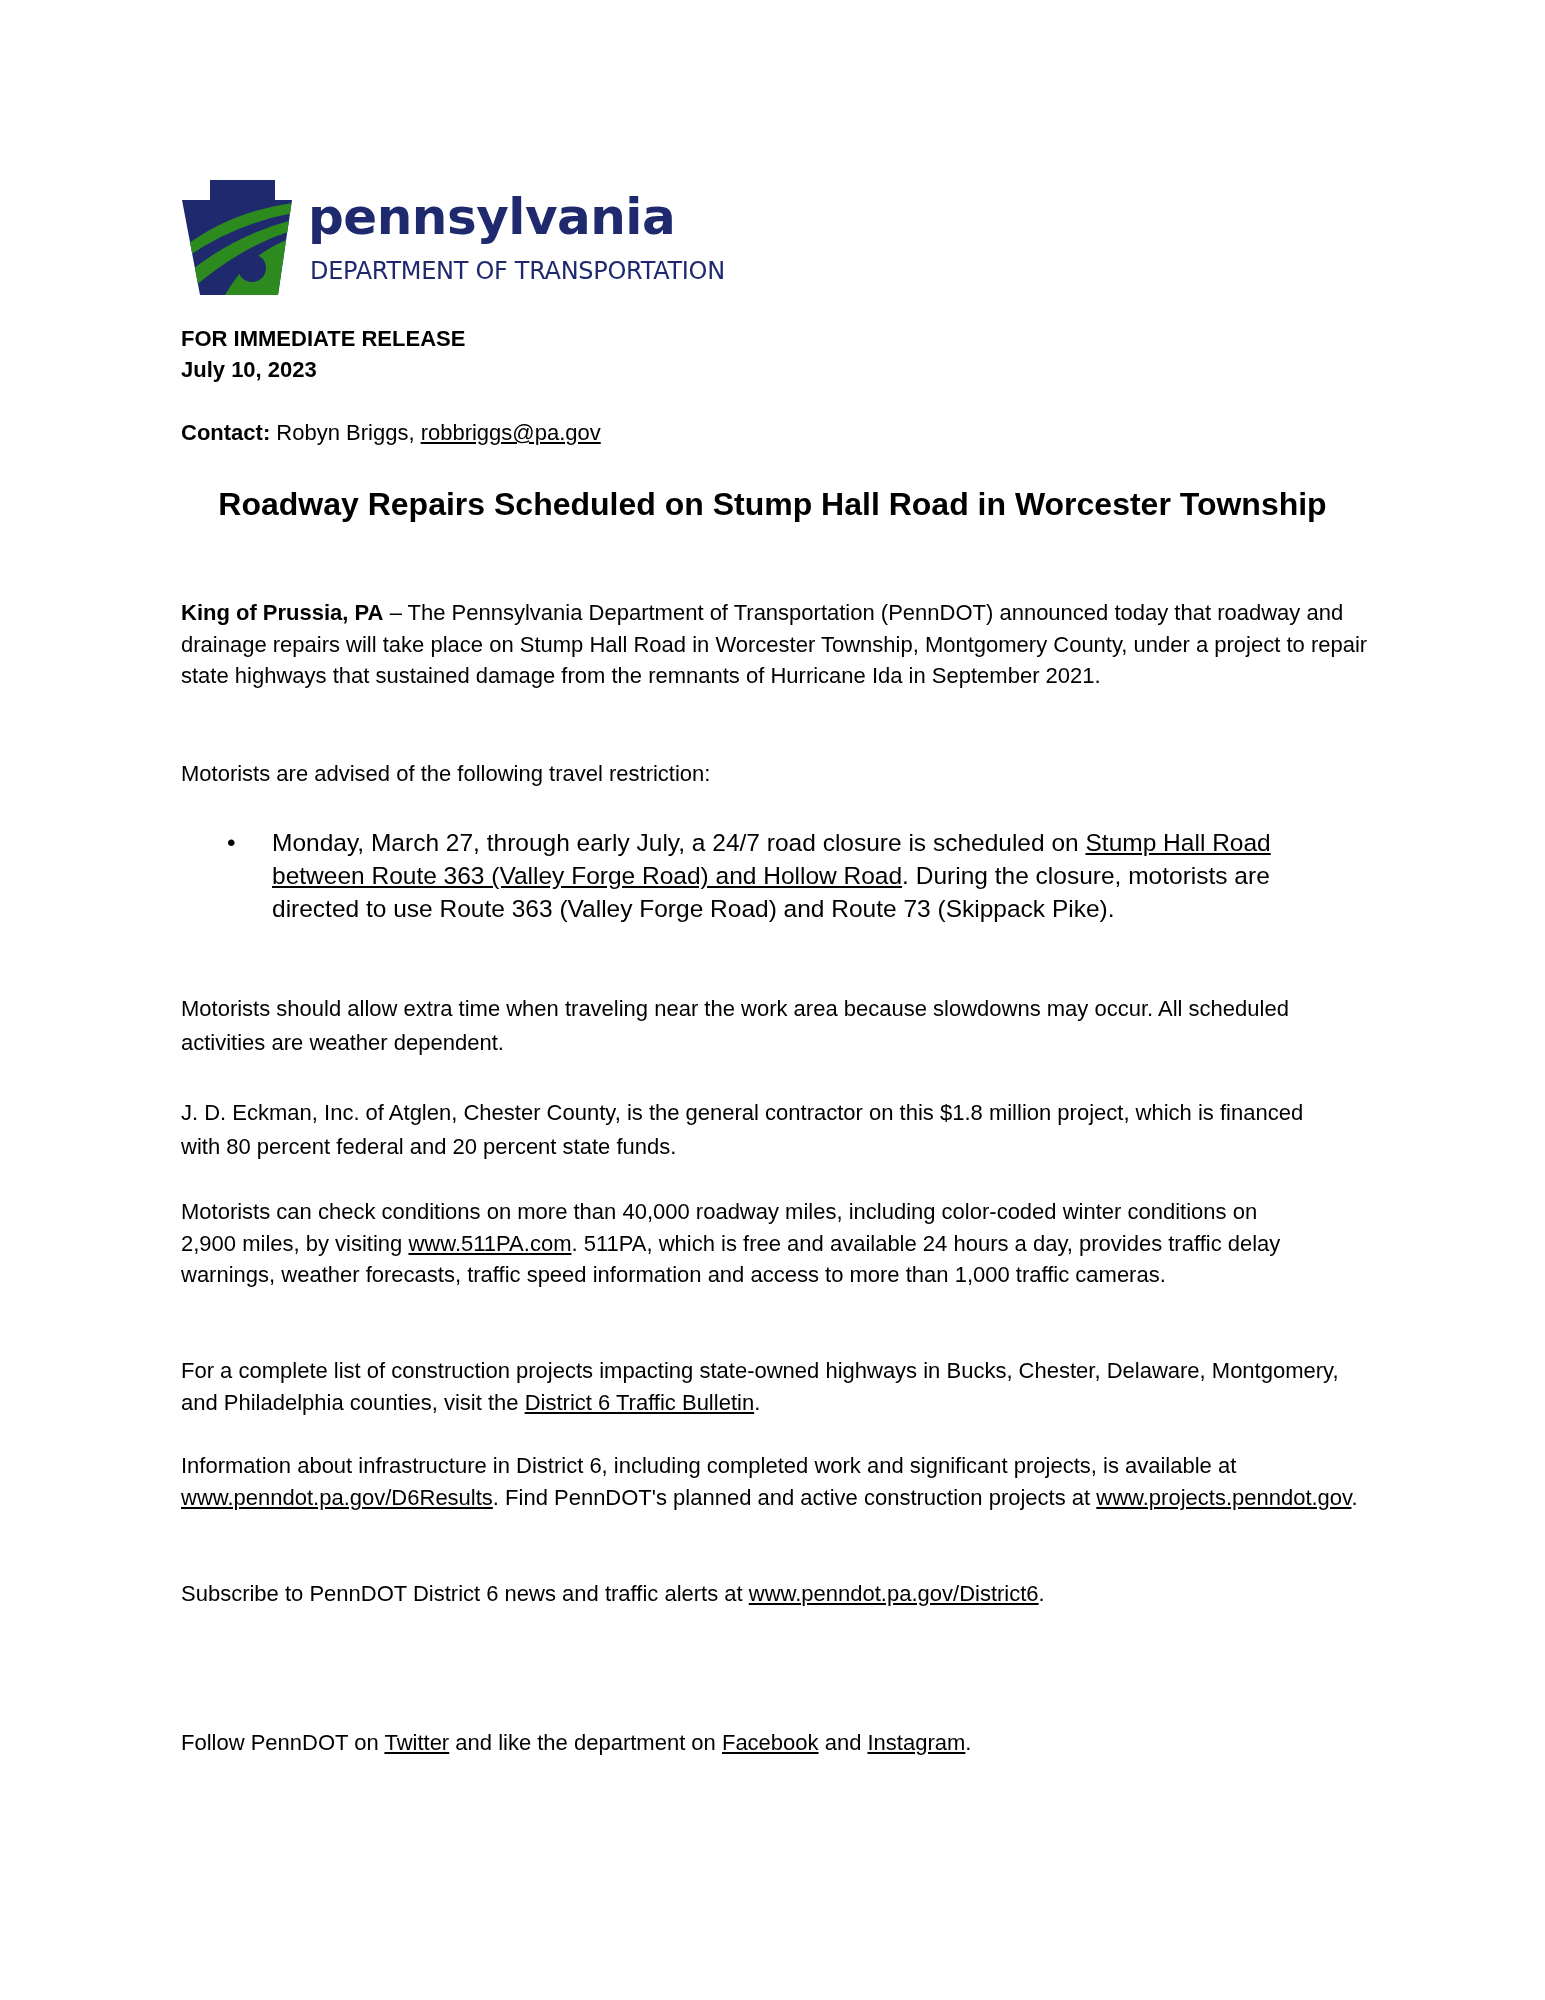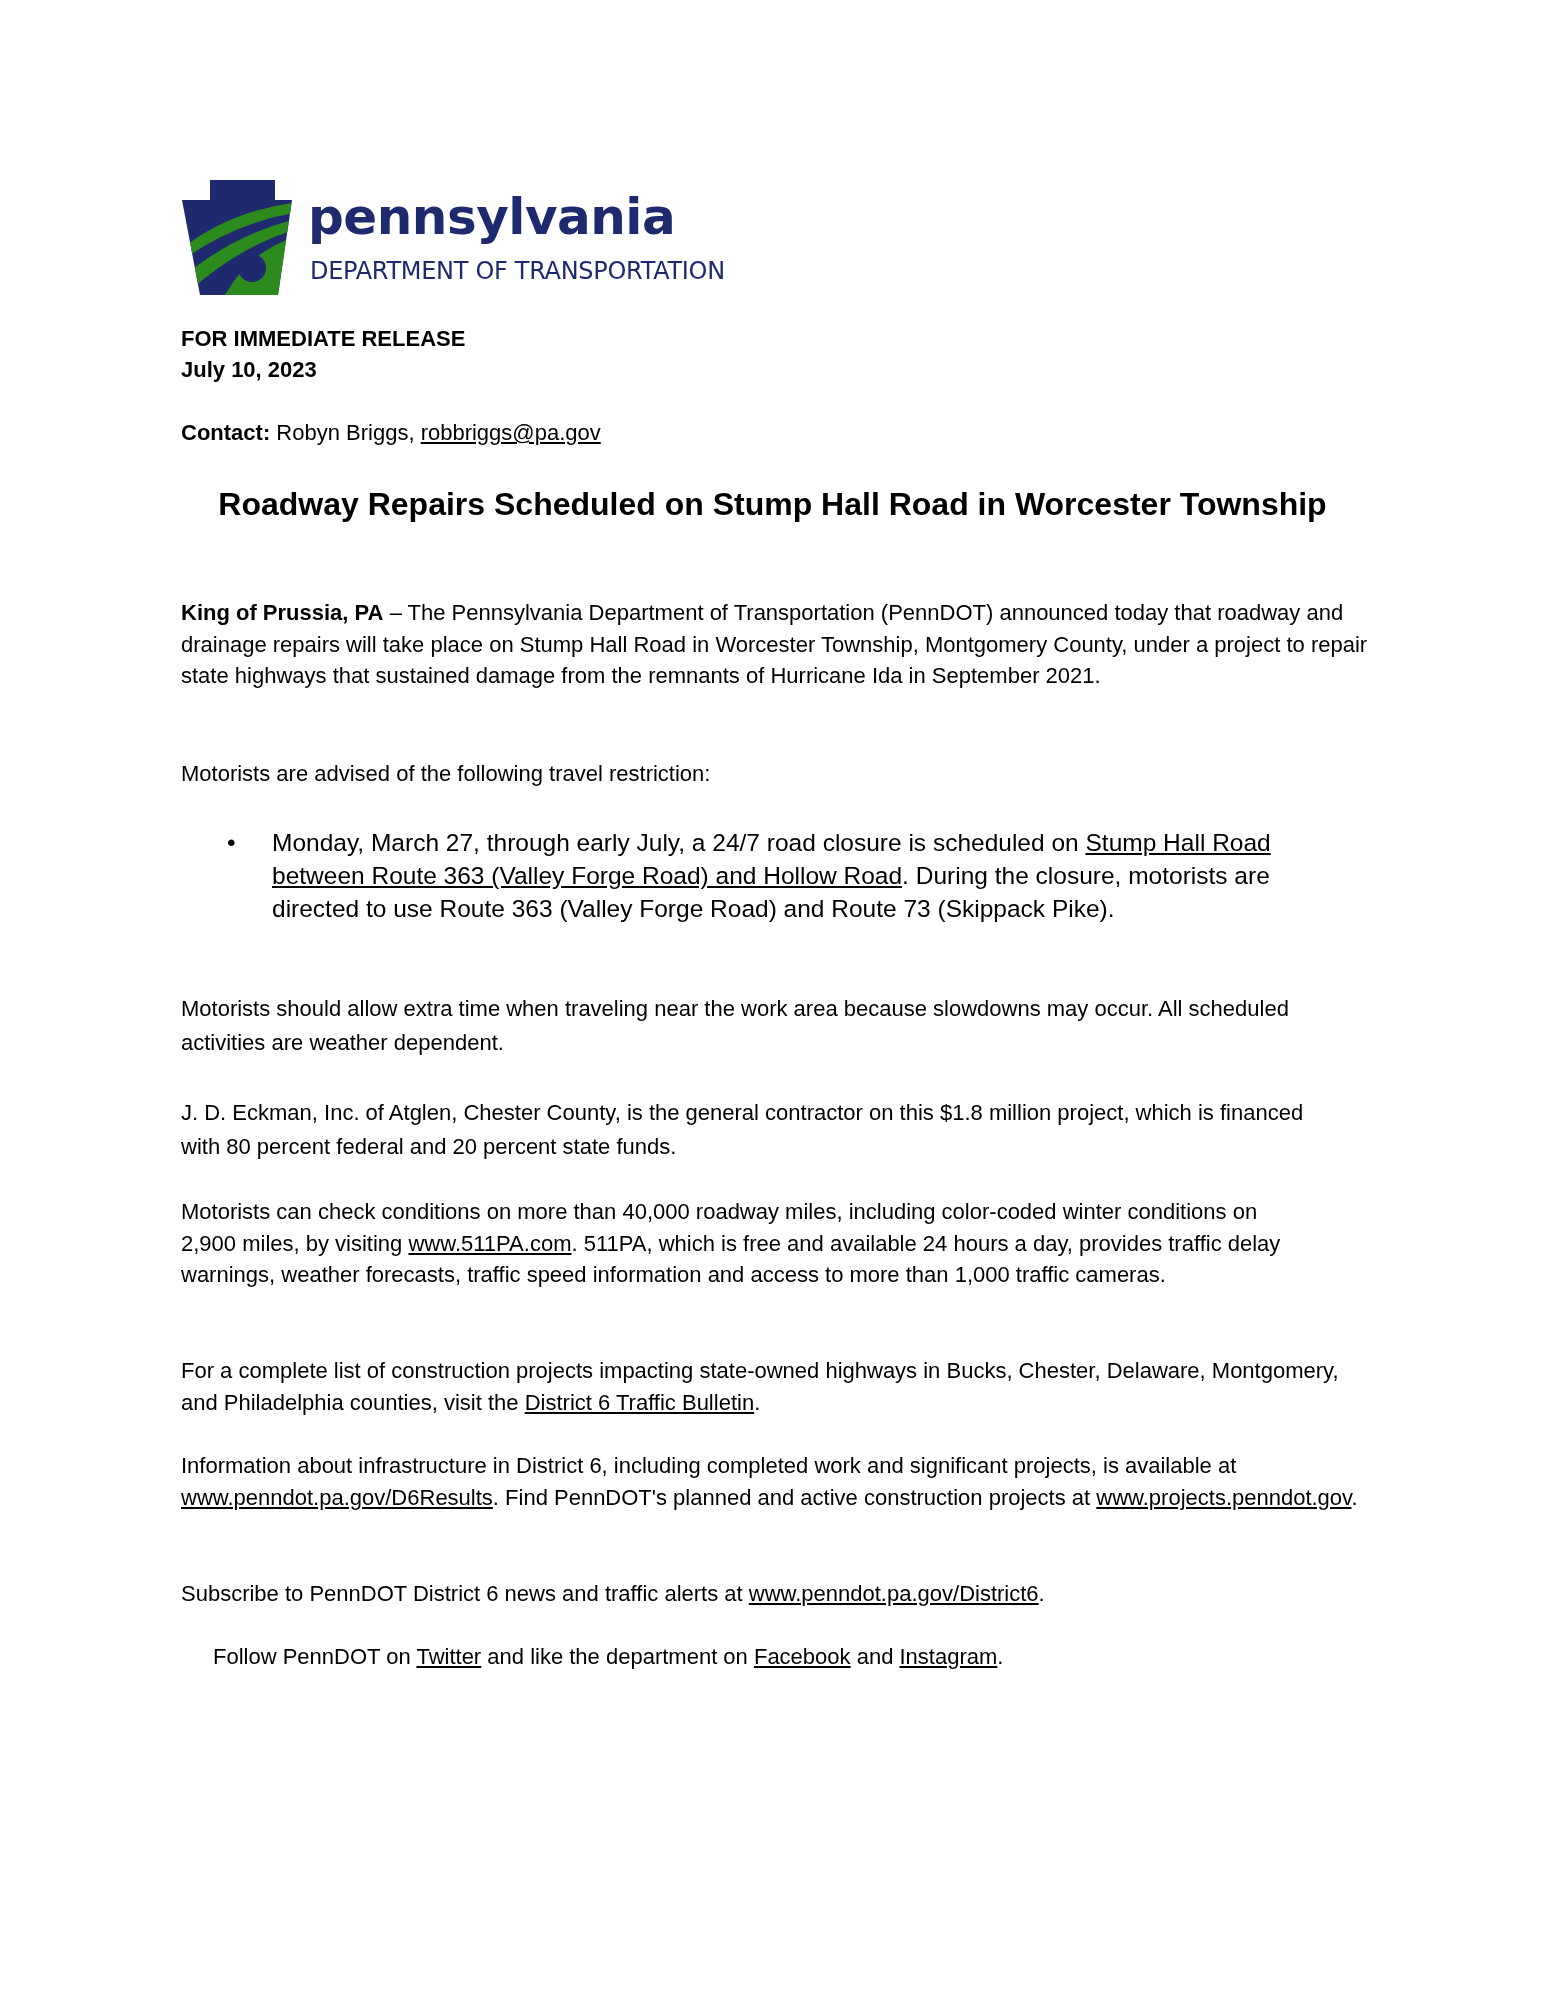--- a/index.html
+++ b/index.html
@@ -80,17 +80,17 @@
   </div>
 
   <div class="text" style="top:1450px; width:1180px;">
     <span>Information about infrastructure in District 6, including completed work and significant projects, is available at </span><a>www.penndot.pa.gov/D6Results</a><span>. Find PennDOT's planned and active construction projects at </span><a>www.projects.penndot.gov</a><span>.</span>
   </div>
 
   <div class="text" style="top:1578px;">
     <span>Subscribe to PennDOT District 6 news and traffic alerts at </span><a>www.penndot.pa.gov/District6</a><span>.</span>
   </div>
 
-  <div class="text" style="top:1641px;margin-left:32px;">
+  <div class="text" style="top:1727px;">
     <span>Follow PennDOT on </span><a>Twitter</a><span> and like the department on </span><a>Facebook</a><span> and </span><a>Instagram</a><span>.</span>
   </div>
 
 </div>
 
 </body></html>

